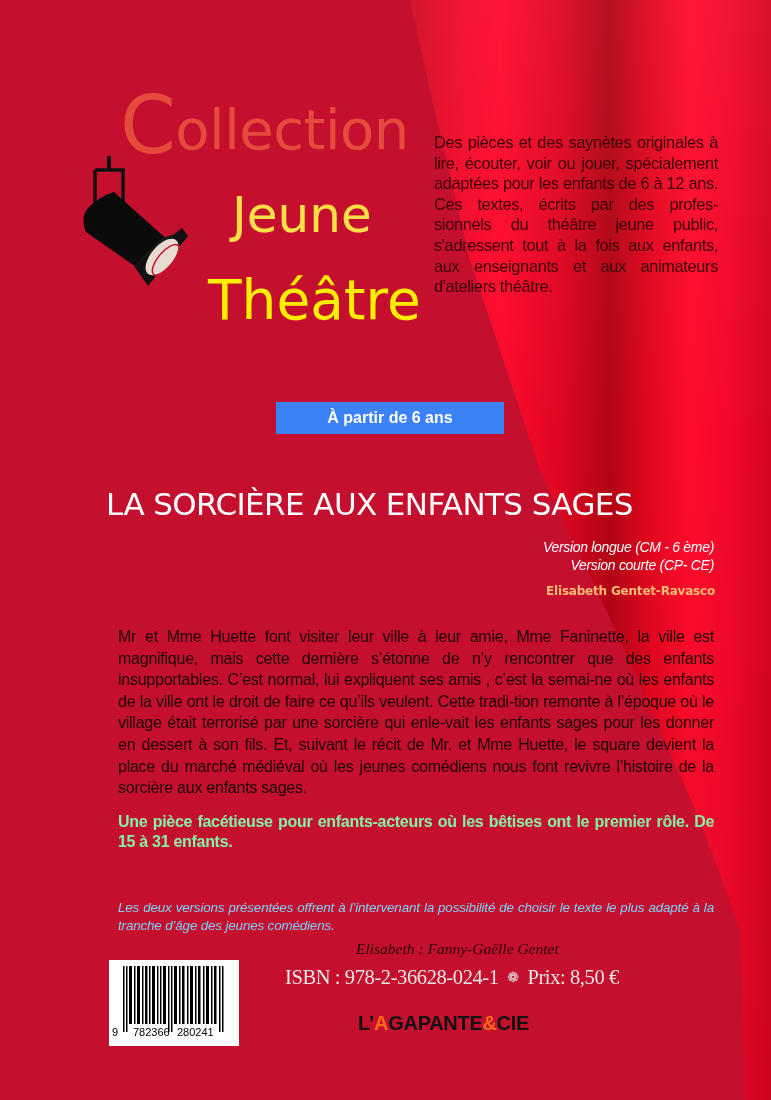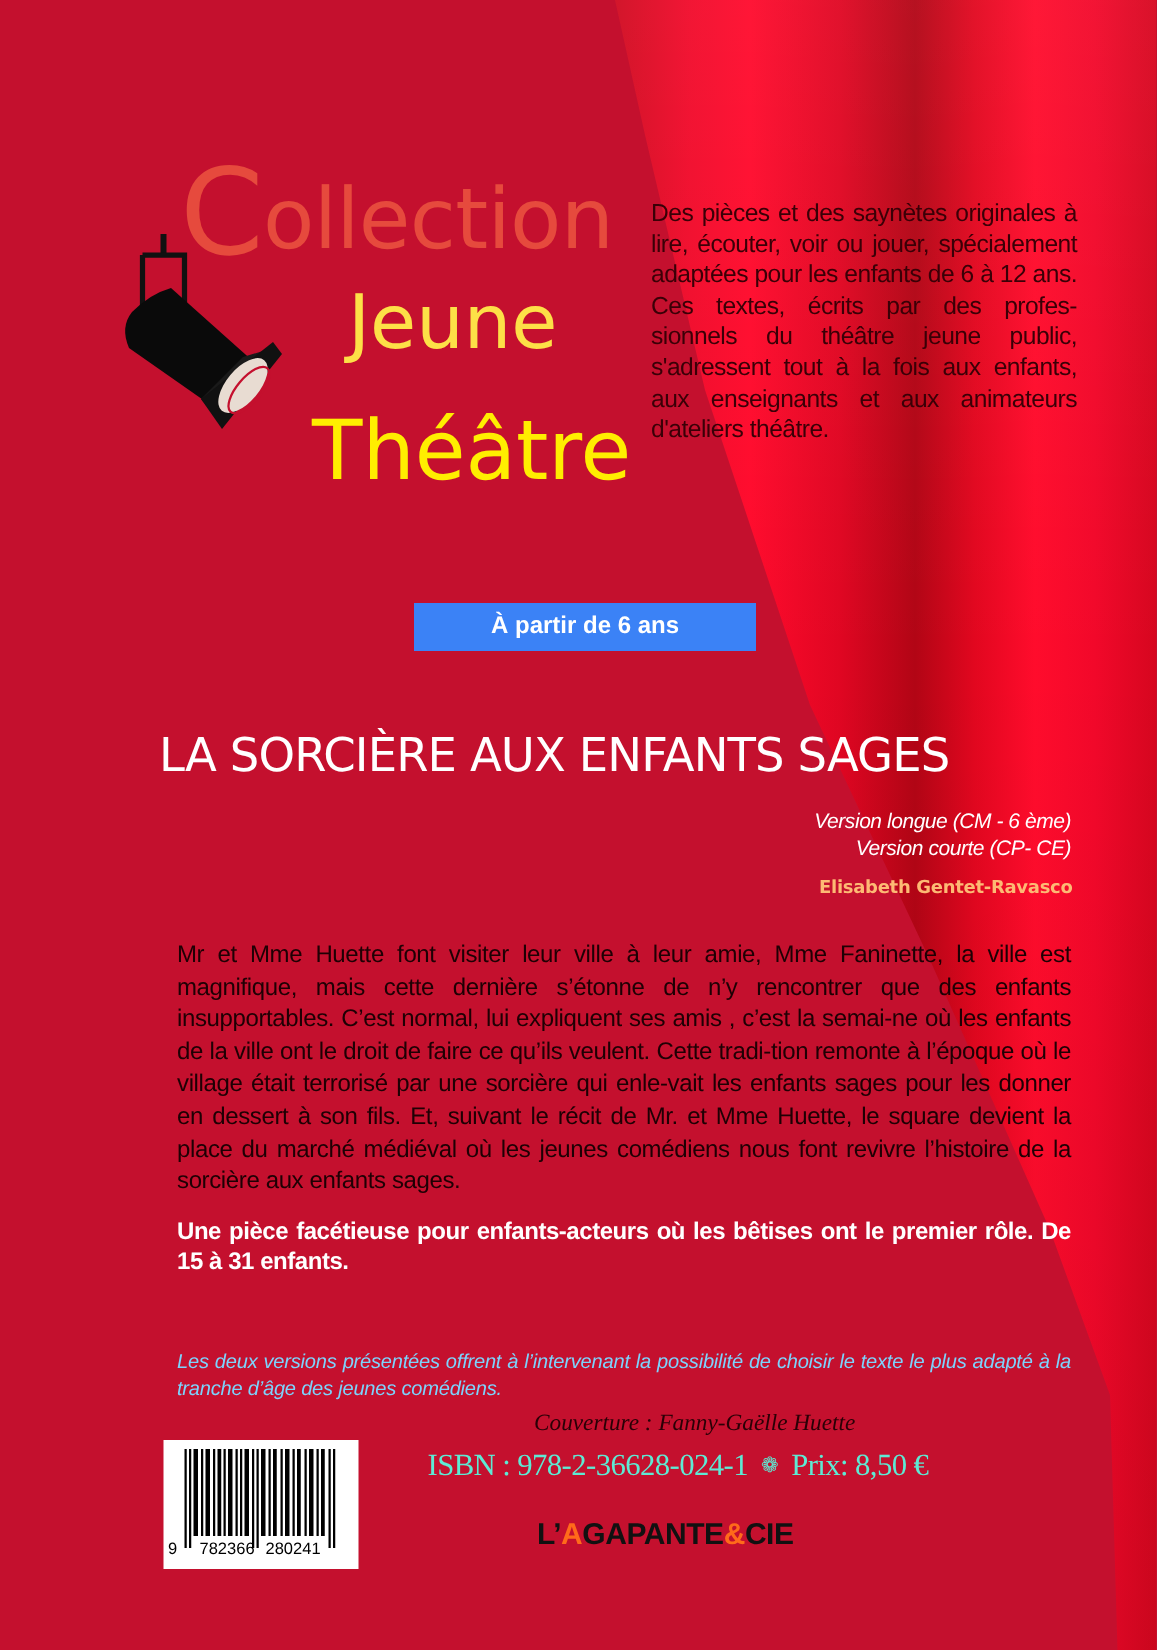--- a/index.html
+++ b/index.html
@@ -21,21 +21,21 @@
     background-repeat: no-repeat;
   }
   .curtain-shade {
     position: absolute; inset: 0;
     clip-path: polygon(410px 0, 771px 0, 771px 1100px, 745px 1100px, 740px 930px, 700px 820px, 620px 640px, 540px 470px, 470px 260px, 430px 90px);
     background: linear-gradient(180deg, rgba(255,255,255,0.05) 0%, rgba(0,0,0,0) 40%, rgba(0,0,0,0.06) 100%);
   }
 
   .title-block { position: absolute; left: 78px; top: 86px; width: 340px; height: 270px; }
   .t-collection {
-    position: absolute; left: 42px; top: 16px;
+    position: absolute; left: 42px; top: 0px;
     font-size: 56px; color: #e64a3d; letter-spacing: -0.5px;
     font-family: "DejaVu Sans", sans-serif; font-weight: normal;
   }
   .t-collection .big-c { font-size: 80px; line-height: 1; vertical-align: -4px; }
   .t-jeune {
     position: absolute; left: 154px; top: 100px;
     font-size: 50px; color: #fde047;
     font-family: "DejaVu Sans", sans-serif;
   }
   .t-theatre {
@@ -75,21 +75,21 @@
     font-family: "DejaVu Sans", sans-serif;
   }
 
   .summary {
     position: absolute; left: 118px; top: 626px; width: 596px;
     font-size: 16px; line-height: 21.6px; color: #1e0004; text-align: justify;
     letter-spacing: -0.25px;
   }
   .pitch {
     position: absolute; left: 118px; top: 812px; width: 596px;
-    font-size: 16px; line-height: 20px; font-weight: bold; color: #ffffff; text-align: justify;
+    font-size: 16px; line-height: 20px; font-weight: bold; color: #86efac; text-align: justify;
     letter-spacing: -0.3px;
   }
   .note {
     position: absolute; left: 118px; top: 858px; width: 596px;
     font-size: 13.4px; line-height: 17.5px; font-style: italic; color: #7dd3fc; text-align: justify;
     letter-spacing: -0.15px;
     margin-top: 41px;
   }
 
   .barcode {
@@ -99,21 +99,21 @@
   .barcode svg { position: absolute; left: 0; top: 0; }
 
   .credit {
     position: absolute; left: 356px; top: 940px;
     font-family: "Liberation Serif", serif; font-style: italic;
     font-size: 15.5px; color: #2a0006;
   }
   .isbn-line {
     position: absolute; left: 285px; top: 966px;
     font-family: "Liberation Serif", serif;
-    font-size: 20.5px; color: #5eead4; white-space: nowrap; letter-spacing: -0.4px;
+    font-size: 20.5px; color: #e5e5e5; white-space: nowrap; letter-spacing: -0.4px;
   }
   .isbn-line .flower { font-size: 14px; vertical-align: 2px; margin: 0 4px; }
   .publisher {
     position: absolute; left: 358px; top: 1012px;
     font-weight: bold; font-size: 20px; color: #111; letter-spacing: -0.3px;
   }
   .publisher .accent { color: #ff6a1a; }
 </style>
 </head>
 <body>
@@ -184,20 +184,20 @@
         <rect x="105" y="6" width="2.5" height="58"></rect>
         <rect x="110" y="6" width="1.5" height="66"></rect>
         <rect x="113" y="6" width="1.5" height="66"></rect>
       </g>
       <text x="3" y="76" font-family="Liberation Sans, sans-serif" font-size="11" fill="#000">9</text>
       <text x="24" y="76" font-family="Liberation Sans, sans-serif" font-size="11" fill="#000">782366</text>
       <text x="68" y="76" font-family="Liberation Sans, sans-serif" font-size="11" fill="#000">280241</text>
     </svg>
   </div>
 
-  <div class="credit">Couverture : Fanny-Gaëlle Huette</div>
+  <div class="credit">Elisabeth : Fanny-Gaëlle Gentet</div>
   <div class="isbn-line">
     <span>ISBN : 978-2-36628-024-1</span>
     <span class="flower">❁</span>
     <span>Prix: 8,50 €</span>
   </div>
   <div class="publisher"><span>L’</span><span class="accent">A</span><span>GAPANTE</span><span class="accent">&amp;</span><span>CIE</span></div>
 </div>
 
 </body></html>

